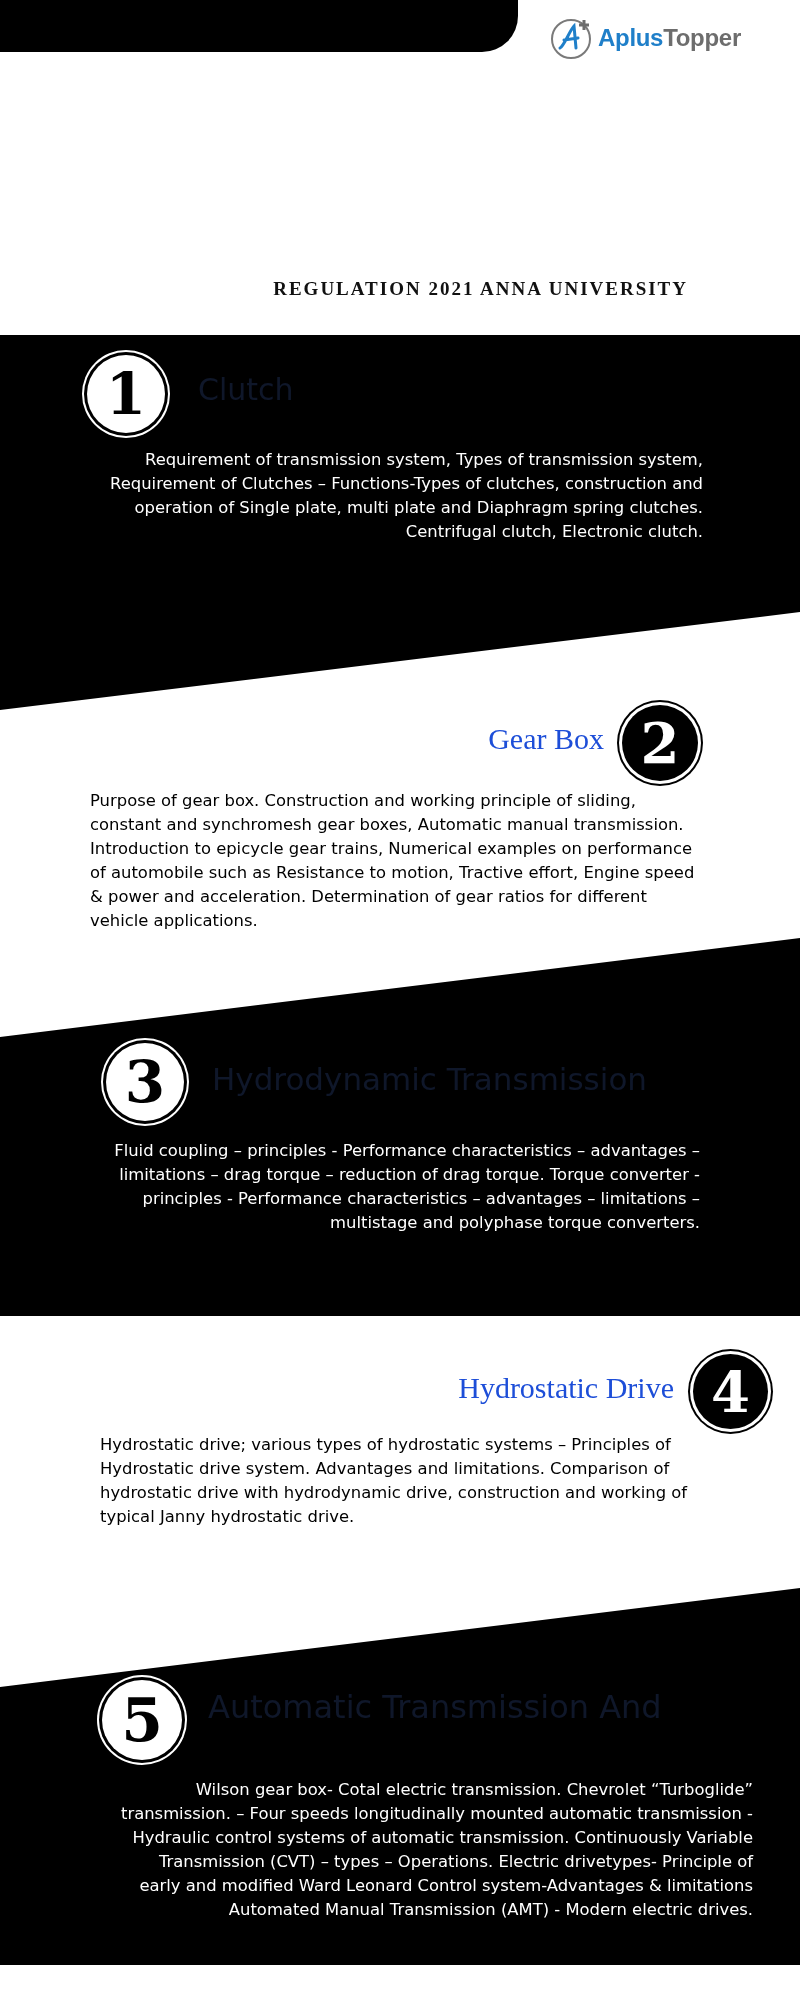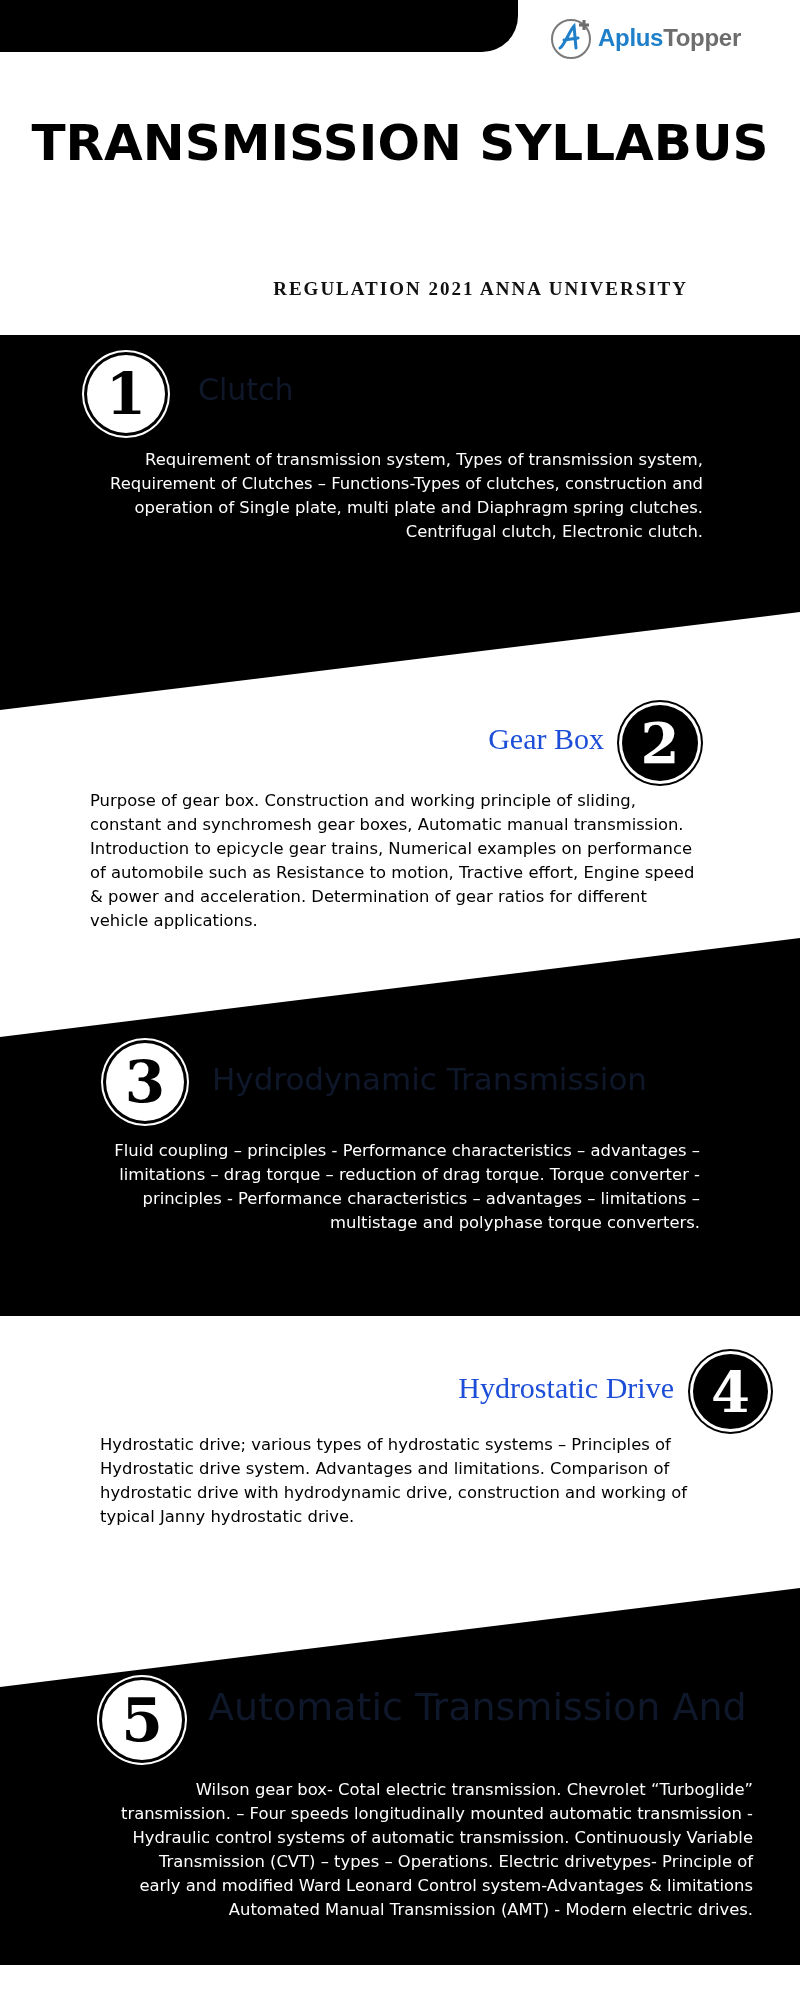--- a/index.html
+++ b/index.html
@@ -60,21 +60,20 @@
     <svg width="44" height="44" viewBox="0 0 44 44">
       <circle cx="21" cy="23" r="19" fill="none" stroke="#7a7a7a" stroke-width="2"></circle>
       <path d="M10 32 C14 30, 20 14, 24 10 L26 32 M14 24 L28 22" fill="none" stroke="#1f7fc9" stroke-width="3" stroke-linecap="round"></path>
       <path d="M34 4 V14 M29 9 H39" stroke="#6d6d6d" stroke-width="3"></path>
     </svg>
   </div>
   <div class="logo-text"><span class="a">Aplus</span><span class="b">Topper</span></div>
 </div>
 
 <div class="main-title">
-  <div>TRANSMISSION SYLLABUS</div>
 </div>
 <div class="subtitle">REGULATION 2021 ANNA UNIVERSITY</div>
 
 <div class="divider-line"></div>
 <div class="band band1"></div>
 <div class="band band3"></div>
 <div class="band band5"></div>
 
 <div>
   <div class="badge light" style="left:87px; top:355px; width:78px; height:78px; font-size:58px;">
@@ -105,17 +104,17 @@
     <span>4</span>
   </div>
   <div class="sec-title dark" style="right:126px; top:1371px; font-size:30px;">Hydrostatic Drive</div>
   <div class="sec-body dark" style="left:100px; top:1433px; width:597px;">Hydrostatic drive; various types of hydrostatic systems – Principles of Hydrostatic drive system. Advantages and limitations. Comparison of hydrostatic drive with hydrodynamic drive, construction and working of typical Janny hydrostatic drive.</div>
 </div>
 
 <div>
   <div class="badge light" style="left:102px; top:1680px; width:80px; height:80px; font-size:60px;">
     <span>5</span>
   </div>
-  <div class="sec-title light" style="left:196px; top:1686px; font-size:38px; line-height:42px;">
+  <div class="sec-title light" style="left:196px; top:1686px; font-size:32px; line-height:42px;">
     <div>Automatic Transmission And</div>
   </div>
   <div class="sec-body light" style="left:113px; top:1778px; width:640px;">Wilson gear box- Cotal electric transmission. Chevrolet “Turboglide” transmission. – Four speeds longitudinally mounted automatic transmission -Hydraulic control systems of automatic transmission. Continuously Variable Transmission (CVT) – types – Operations. Electric drivetypes- Principle of early and modified Ward Leonard Control system-Advantages &amp; limitations Automated Manual Transmission (AMT) - Modern electric drives.</div>
 </div>
 
 </body></html>

